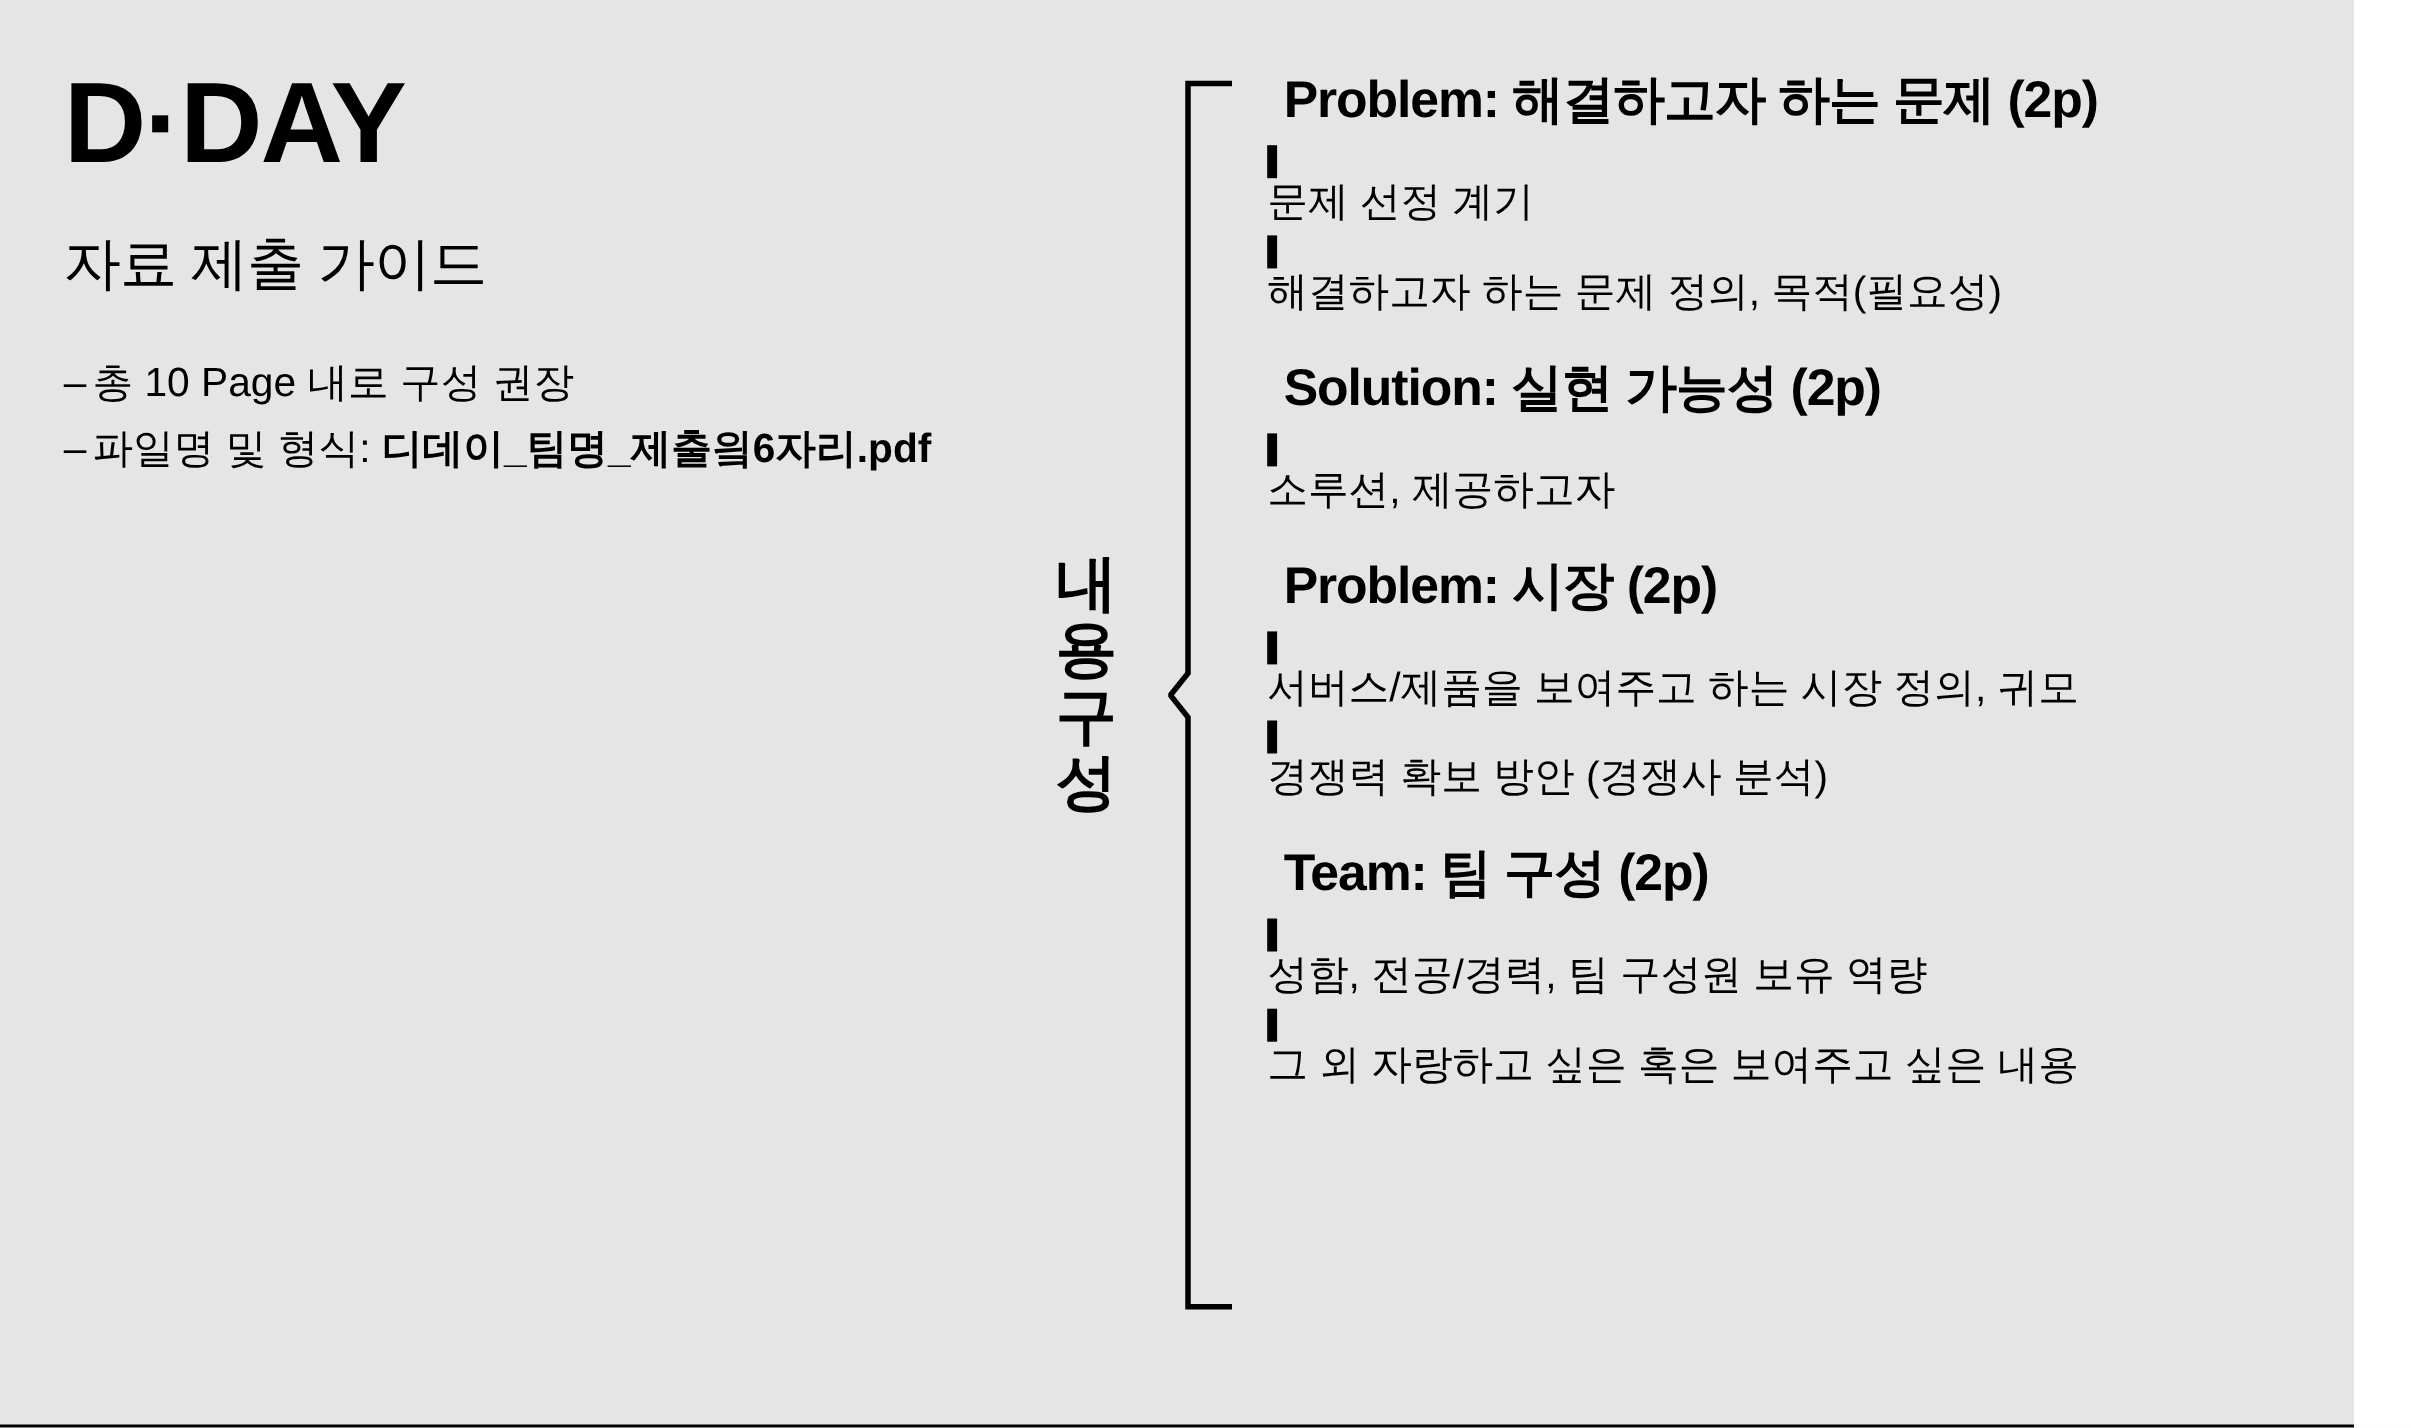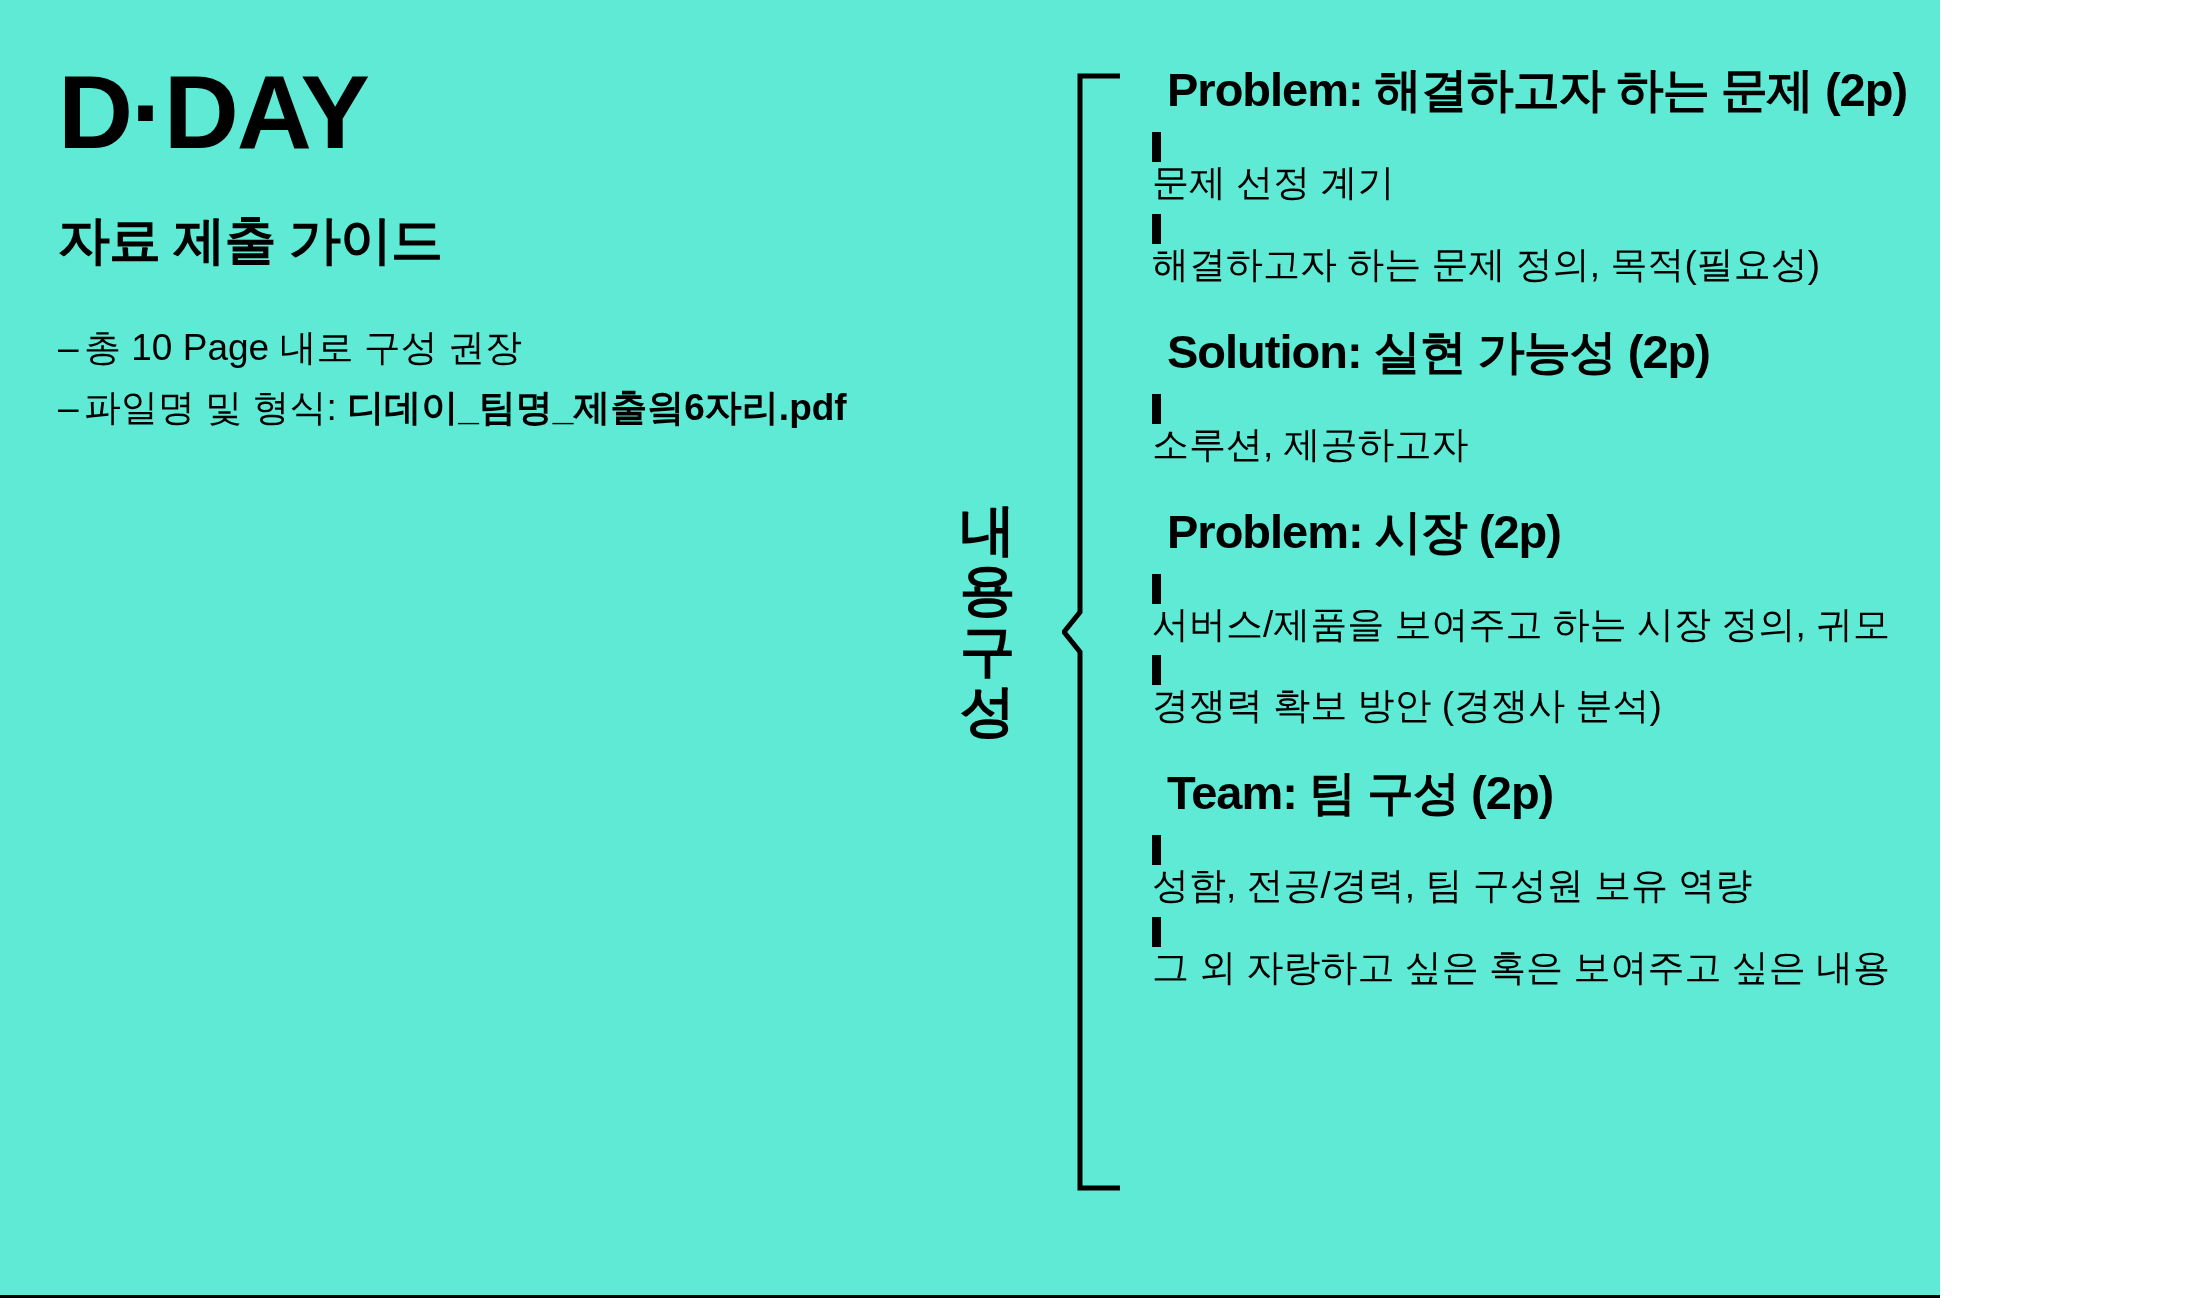--- a/index.html
+++ b/index.html
@@ -6,23 +6,23 @@
     margin: 0;
     padding: 0;
     background: #ffffff;
   }
   body {
     font-family: "Liberation Sans", sans-serif;
     color: #000000;
   }
   #page {
     position: relative;
-    width: 1940px;
+    width: 2140px;
     height: 1298px;
-    background: #5eead4;
+    background: #e5e5e5;
     overflow: hidden;
     box-sizing: border-box;
   }
   
   .bottom-rule {
     position: absolute;
     left: 0;
     bottom: 0;
     width: 100%;
     height: 3px;
@@ -39,21 +39,21 @@
   .logo {
     font-family: "Liberation Sans", sans-serif;
     font-weight: 700;
     font-size: 104px;
     letter-spacing: -2px;
     line-height: 1.0;
     margin: 0 0 48px 0;
     white-space: nowrap;
   }
   .subtitle {
-    font-weight: 700;
+    font-weight: 400;
     font-size: 52px;
     line-height: 1.1;
     margin: 12px 0 52px 0;
     letter-spacing: -1px;
   }
   .bullet-line {
     font-size: 37px;
     line-height: 1.45;
     white-space: nowrap;
     margin: 0 0 6px 0;

